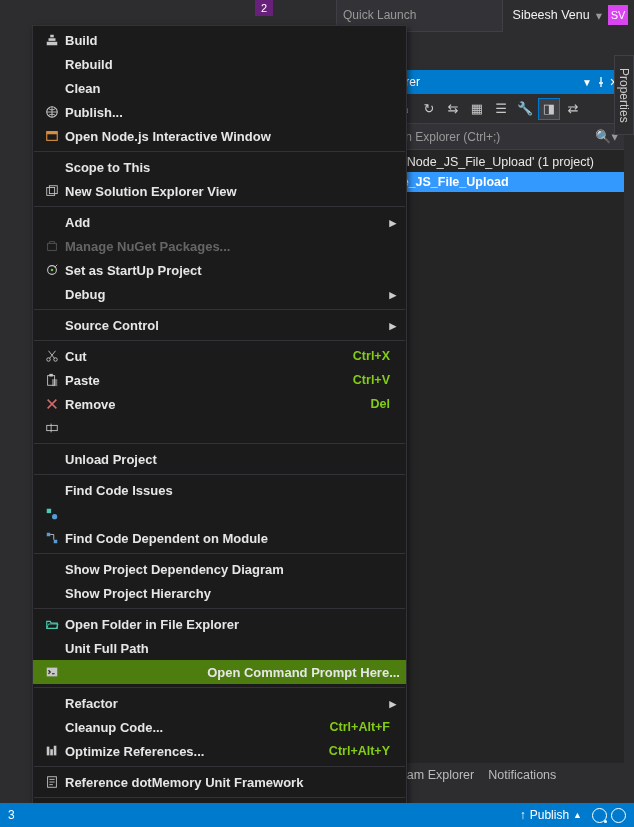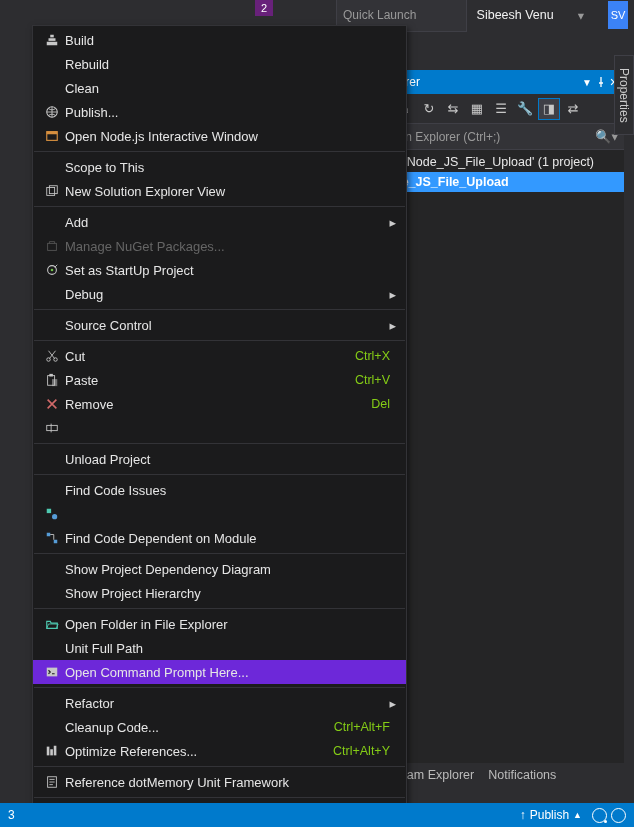--- a/index.html
+++ b/index.html
@@ -8,22 +8,22 @@
     background: #2d2d30; color: #f1f1f1;
     position: relative; overflow: hidden;
     font-size: 12.5px;
   }
   
   .topbar { position: absolute; top:0; left:0; right:0; height:30px;
     display:flex; align-items:center; justify-content:flex-end; padding:0 6px; }
   .ql-box { flex:1; margin-left:330px; margin-right:10px; height:34px; background:#333337;
     border:1px solid #3f3f46; color:#999; font-size:12px; display:flex; align-items:center;
     padding:0 6px; }
-  .crumb { display:flex; align-items:center; gap:24px; }
-  .userbadge { width:20px; height:28px; background:#3b82f6; color:#fff;
+  .crumb { display:flex; align-items:center; gap:6px; }
+  .userbadge { width:20px; height:20px; background:#d946ef; color:#fff;
     display:flex; align-items:center; justify-content:center; font-size:11px; }
   .purple-tag { position:absolute; top:0; left:255px; height:16px; padding:0 6px;
     background:#68217a; color:#fff; font-size:11px; display:flex; align-items:center; }
 
   
   .panel { position:absolute; top:70px; left:390px; right:10px; bottom:50px;
     background:#252526; display:flex; flex-direction:column; }
   .panel-title { height:24px; background:#007acc; color:#fff;
     display:flex; align-items:center; padding:0 6px; font-size:12px; justify-content:space-between; }
   .panel-title .ticons { display:flex; gap:4px; align-items:center; }
@@ -49,29 +49,29 @@
   .props-tab { position:absolute; right:0; top:55px; width:20px; height:80px;
     background:#2d2d30; border:1px solid #3f3f46;
     writing-mode:vertical-rl; text-align:center; font-size:12px; color:#ccc;
     display:flex; align-items:center; justify-content:center; }
 
   
   .ctx { position:absolute; top:25px; left:32px; width:375px;
     background:#1b1b1c; border:1px solid #333337; box-shadow:2px 3px 6px rgba(0,0,0,.5);
     padding:2px 0; }
   .mi { height:24px; display:flex; align-items:center; padding:0 6px;
-    color:#e6e6e6; font-size:13px; position:relative; }
+    color:#e6e6e6; font-size:13px; position:relative;font-weight:bold; }
   .mi .ic { width:26px; height:18px; display:flex; align-items:center; justify-content:center;
     color:#c8c8c8; }
   .mi .lab { flex:1; }
   .mi .sc { color:#84cc16; padding-right:10px; font-size:12.5px; }
   .mi .arw { color:#ccc; padding-right:4px; }
   .mi.disabled { color:#656565;justify-content:space-between; }
   .mi.disabled .ic { color:#555; }
-  .mi.hov { background:#6d28d9; }
+  .mi.hov { background:#4d7c0f;text-align:right; }
   .sep { height:1px; background:#333337; margin:3px 1px; }
 
   
   .status { position:absolute; bottom:0; left:0; right:0; height:24px;
     background:#007acc; color:#fff; display:flex; align-items:center;
     justify-content:space-between; padding:0 8px; font-size:12px; }
   .status .right { display:flex; align-items:center; gap:10px; }
   .pub-btn { display:flex; align-items:center; gap:4px; }
   .circ { width:15px; height:15px; border:1.5px solid #fff; border-radius:50%; }
 

